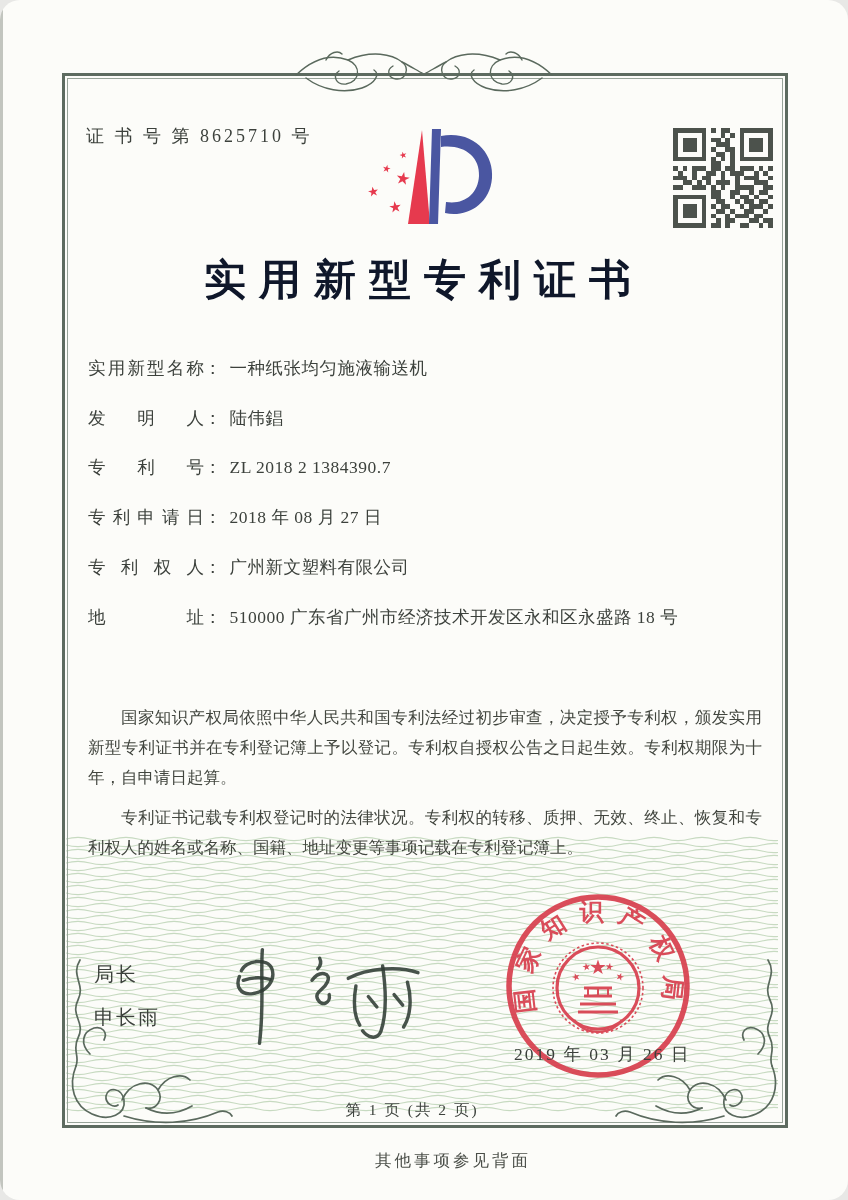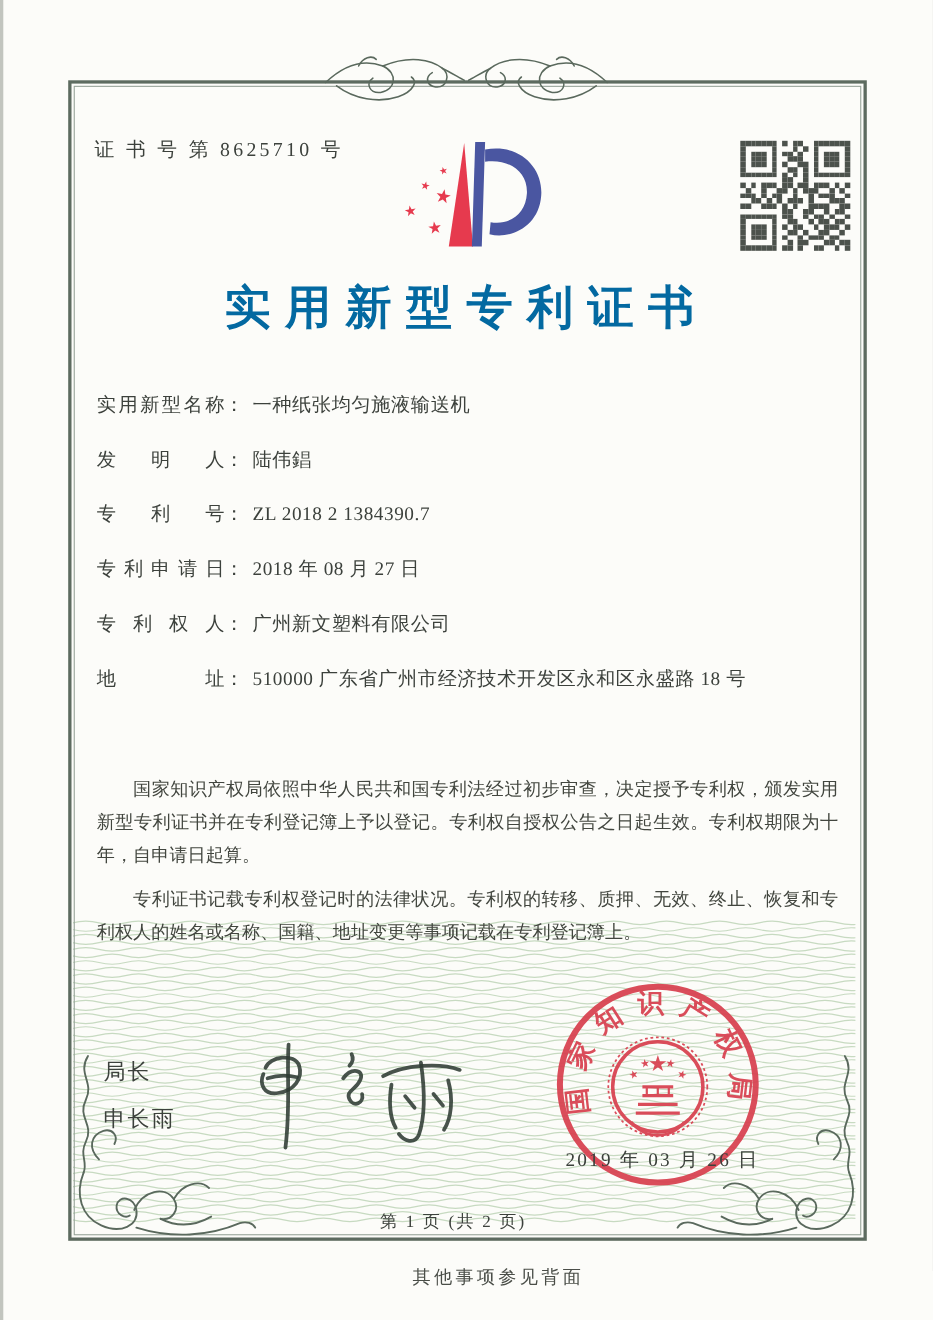--- a/index.html
+++ b/index.html
@@ -1,17 +1,17 @@
 <!DOCTYPE html>
 <html style="--frame: #5d6b60; --guilloche: #c7dac1; --ink: #3c413c; --seal-red: #d8404f; --logo-blue: #4a56a1; --logo-red: #e63a4e; --qr: #4c524c; --ornament: #5a695d;"><head>
 <meta charset="utf-8">
 <style>
   html,body{margin:0;padding:0;background:#e8e8e6;}
   .page{position:relative;width:848px;height:1200px;background:#fcfcf9;overflow:hidden;
-        font-family:"Liberation Serif",serif;color:var(--ink,#3c413c);}
+        font-family:"Liberation Serif",serif;color:var(--ink,#3c413c);border-radius:20px;}
   .scan-edge{position:absolute;left:0;top:0;width:3px;height:1200px;background:#c2c5bf;}
 
   
   .frame{position:absolute;left:62px;top:73px;width:720px;height:1049px;
          border:3px solid var(--frame,#5d6b60);z-index:1;}
   .frame-inner{position:absolute;left:2px;top:2px;right:2px;bottom:2px;
          border:1px solid #97a399;}
 
   
   .guilloche{position:absolute;left:66px;top:76px;width:712px;height:1043px;z-index:0;overflow:hidden;}
@@ -26,21 +26,21 @@
   .corner-r{transform:scaleX(-1);}
 
   .cert-no{position:absolute;left:86px;top:124px;font-size:18px;letter-spacing:3px;z-index:2;}
 
   .logo{position:absolute;left:352px;top:116px;z-index:2;}
   .qr{position:absolute;left:673px;top:128px;width:100px;height:100px;z-index:2;
       display:grid;grid-template-columns:repeat(21,1fr);grid-template-rows:repeat(21,1fr);}
   .qr div.on{background:var(--qr,#4c524c);}
 
   .title{position:absolute;left:0;top:252px;width:848px;text-align:center;margin:0;
-         font-size:42px;font-weight:bold;letter-spacing:13px;color:#0369a1;z-index:2;}
+         font-size:42px;font-weight:bold;letter-spacing:13px;color:#0f172a;z-index:2;}
 
   .frow{position:absolute;left:88px;width:680px;font-size:17.5px;z-index:2;white-space:nowrap;}
   .flabel{display:inline-block;width:116px;text-align:justify;text-align-last:justify;vertical-align:top;}
   .fcolon{display:inline-block;margin-right:8px;}
   .fvalue{letter-spacing:.5px;}
   .grant-no{position:absolute;left:358px;}
 
   .paras{position:absolute;left:88px;top:699px;width:674px;font-size:16.5px;line-height:1.82;
          text-align:justify;z-index:2;color:#42463f;}
   .paras p{margin:4px 0 10px 0;text-indent:2em;}

